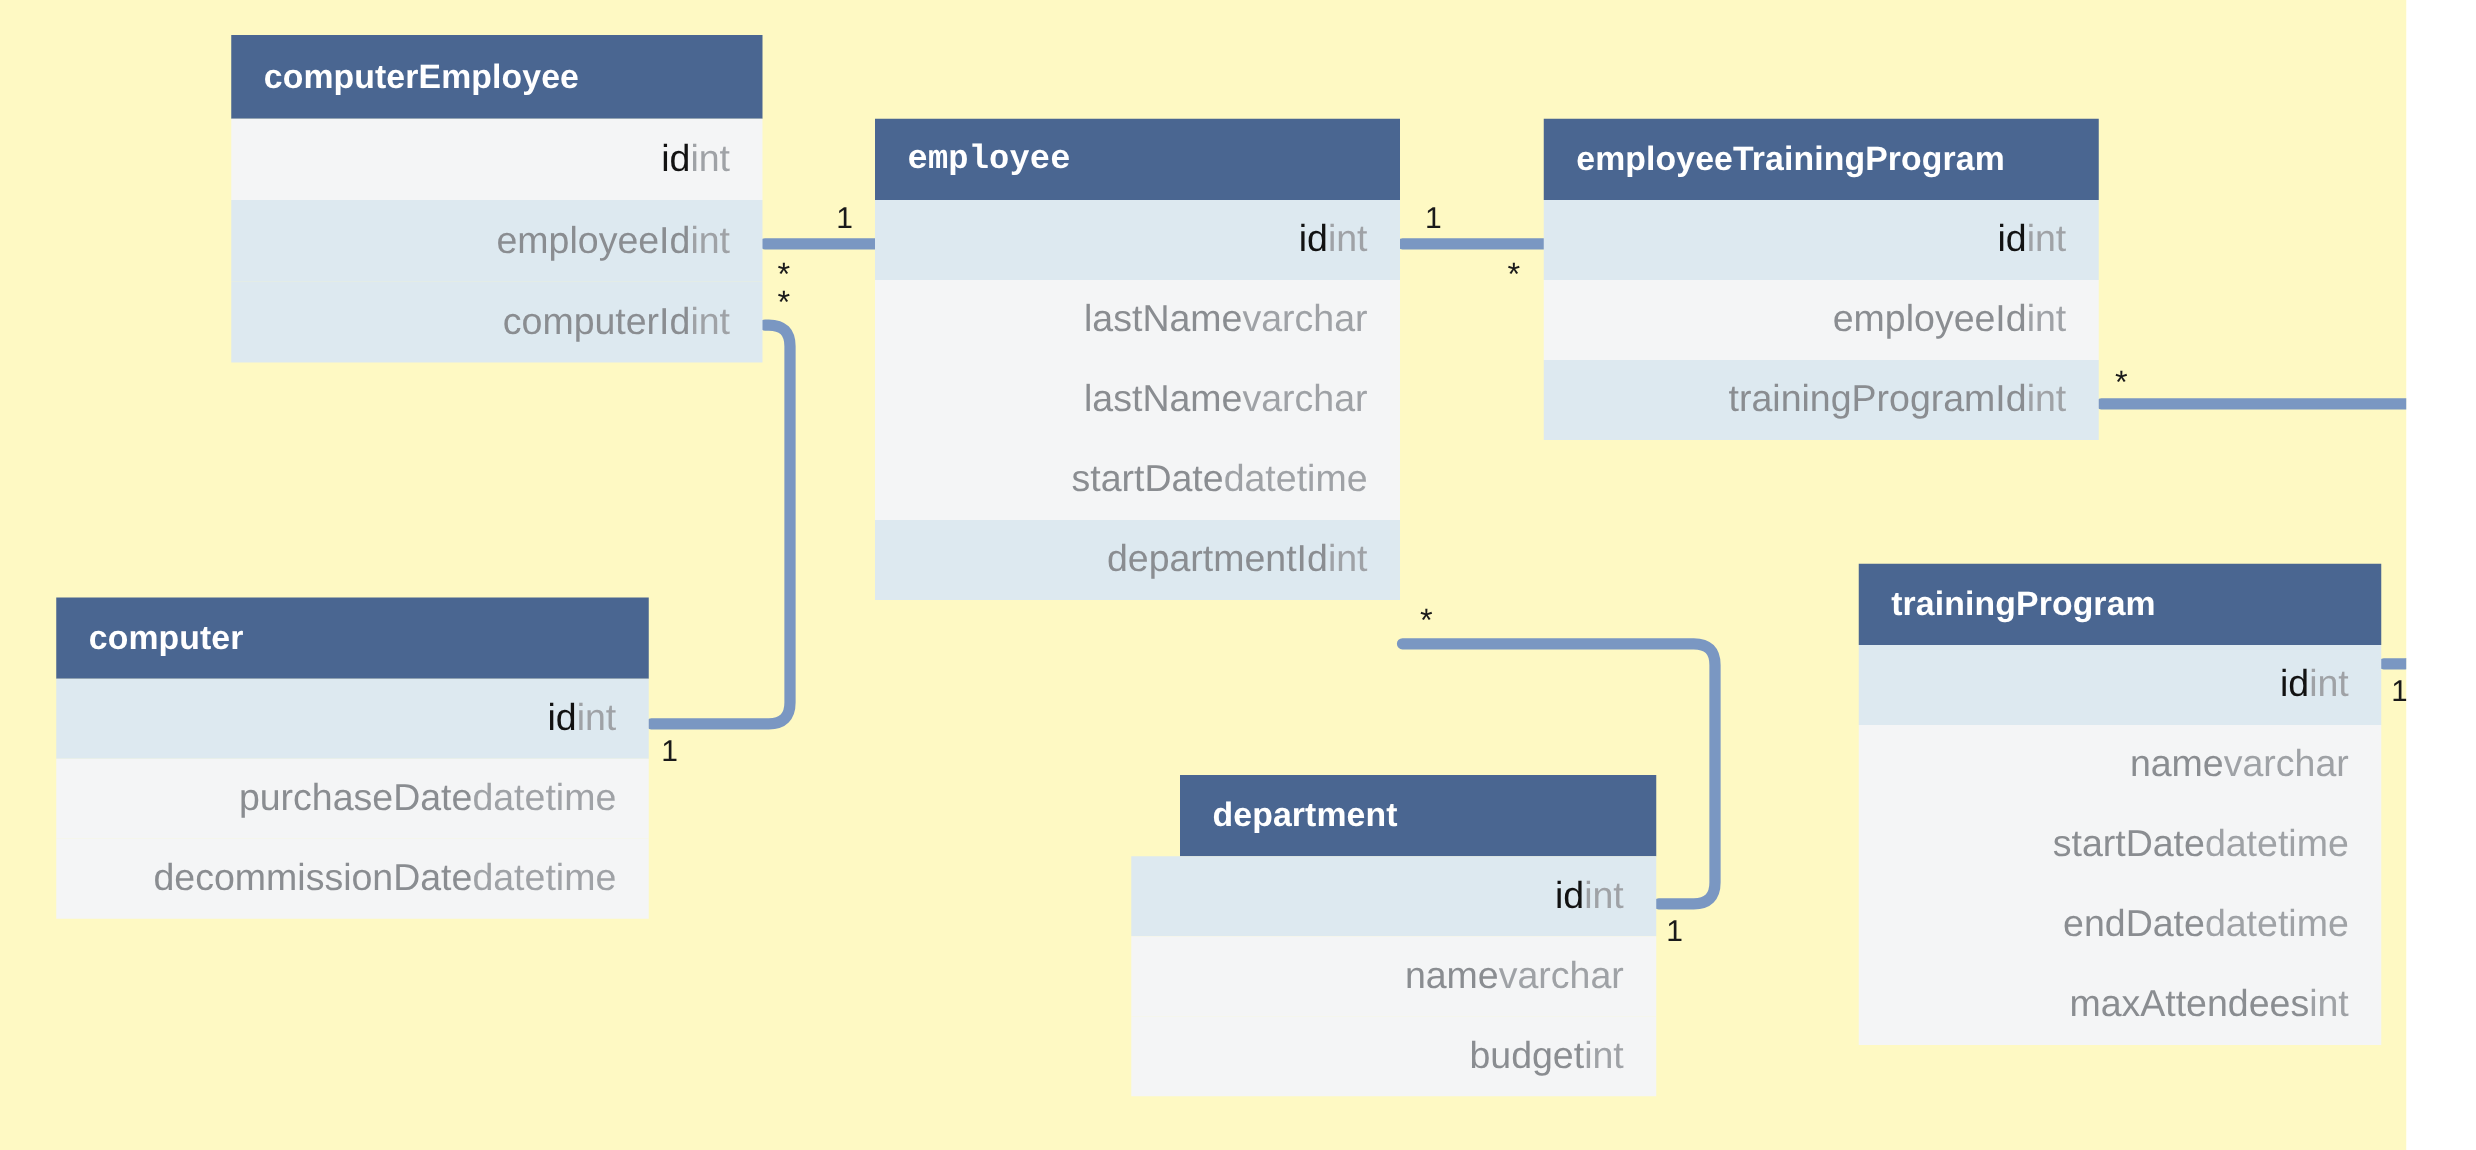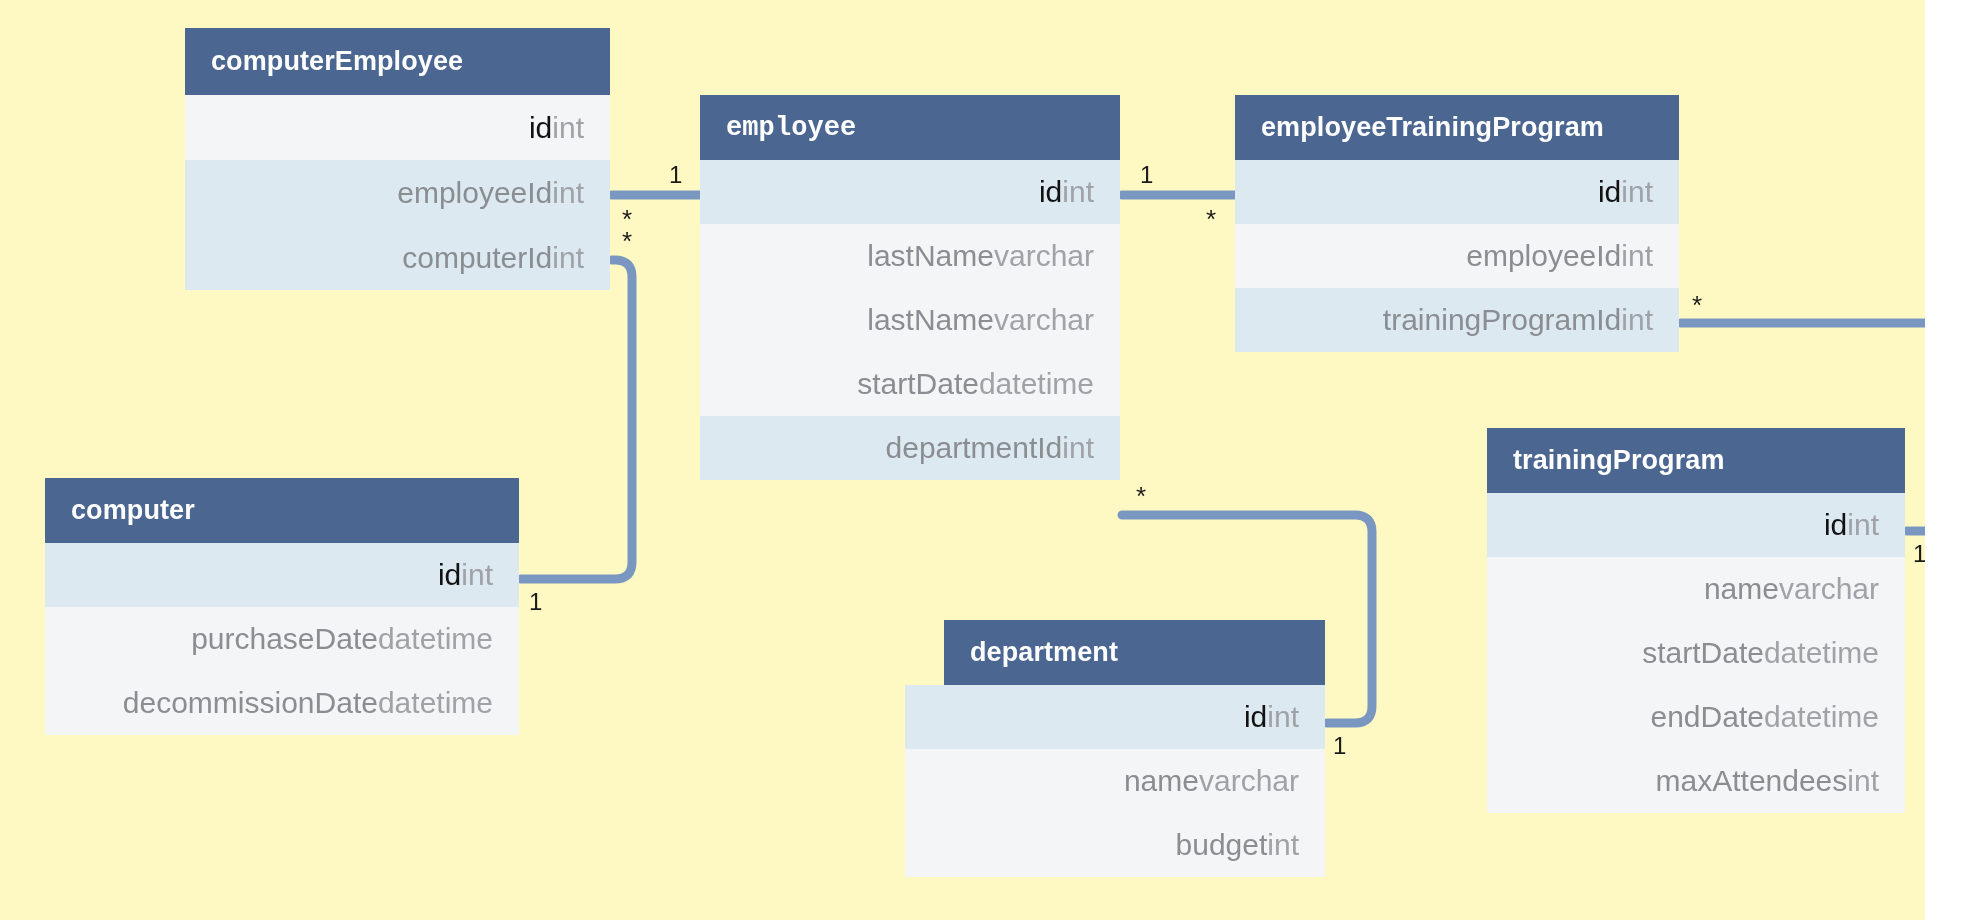--- a/index.html
+++ b/index.html
@@ -150,21 +150,21 @@
         <div class="field-row" style="height: 64px;">
           <span class="field-name">employeeId</span>
           <span class="field-type">int</span>
         </div>
         <div class="field-row hl" style="height: 64px;">
           <span class="field-name">trainingProgramId</span>
           <span class="field-type">int</span>
         </div>
       </div>
       <div class="entity" style="left: 1487px; top: 428px; width: 418px;">
-        <div class="entity-header" style="height: 65px;">trainingProgram</div>
+        <div class="entity-header" style="height: 65px; margin-top: 23px;">trainingProgram</div>
         <div class="field-row hl pk" style="height: 64px;">
           <span class="field-name">id</span>
           <span class="field-type">int</span>
         </div>
         <div class="field-row" style="height: 64px;">
           <span class="field-name">name</span>
           <span class="field-type">varchar</span>
         </div>
         <div class="field-row" style="height: 64px;">
           <span class="field-name">startDate</span>

